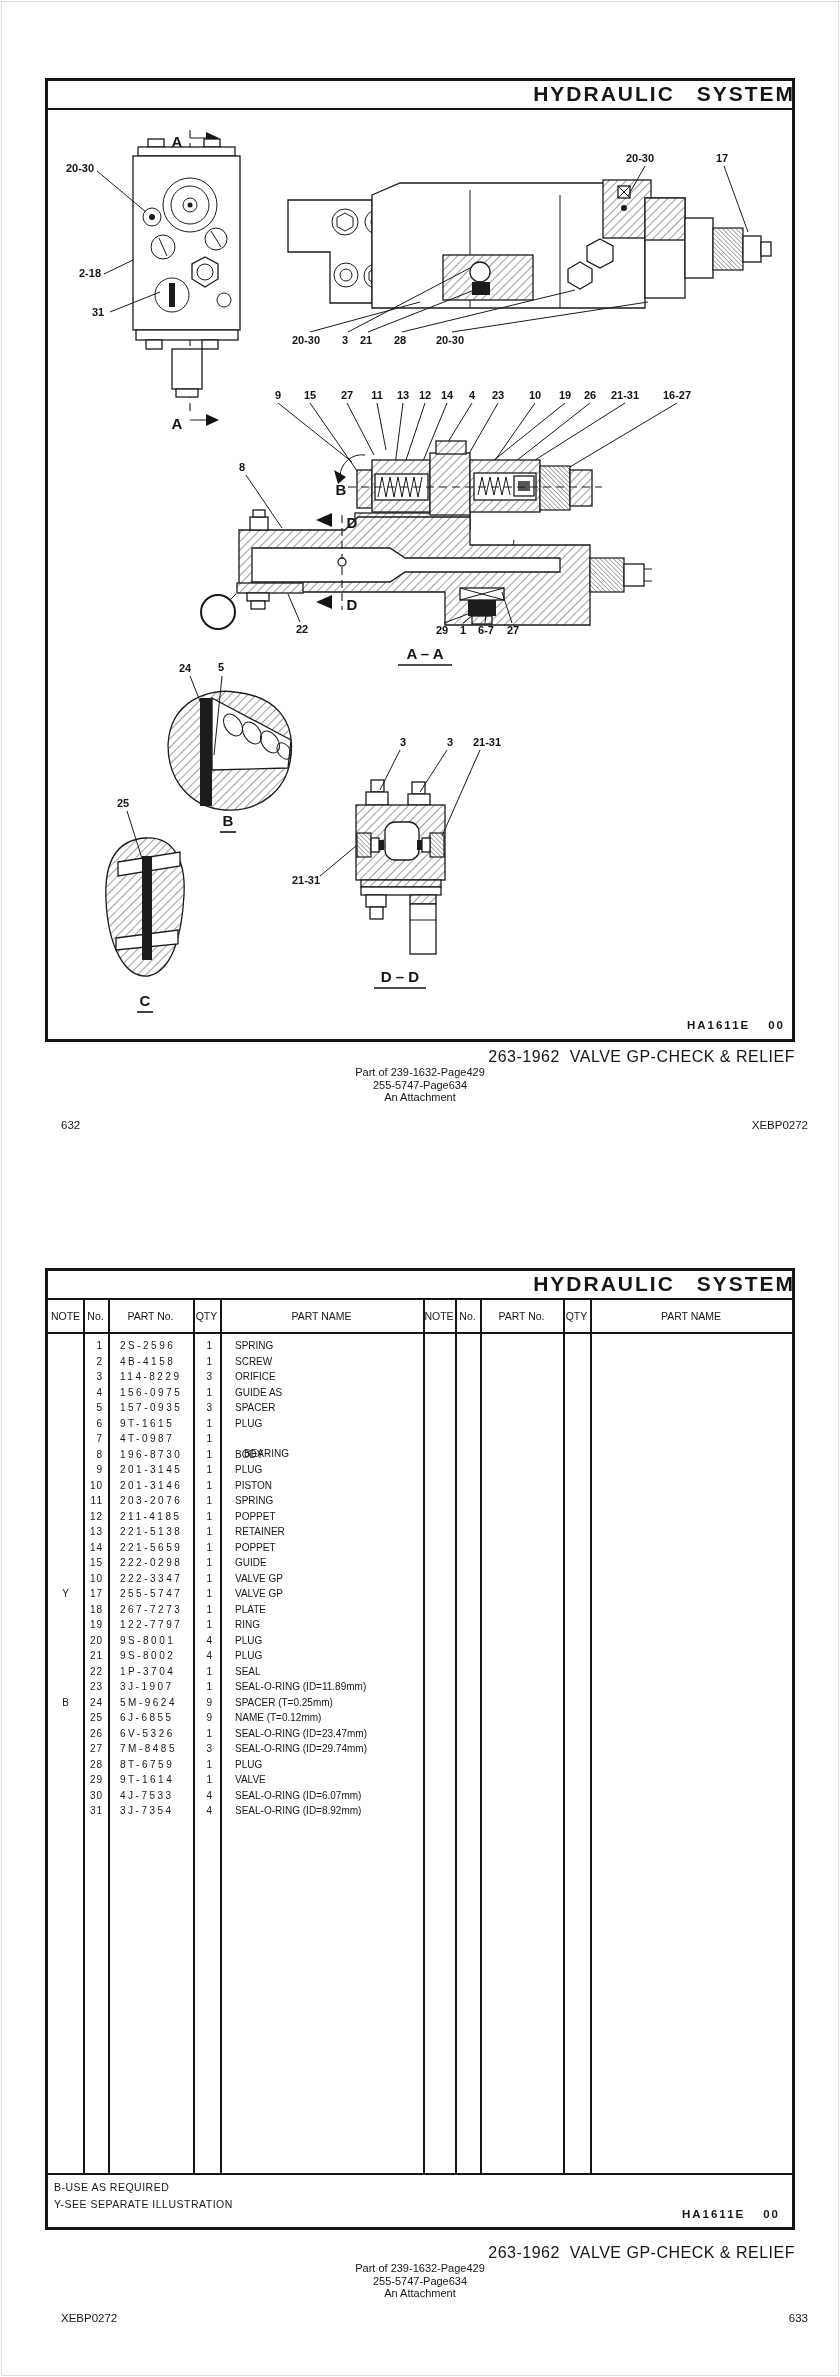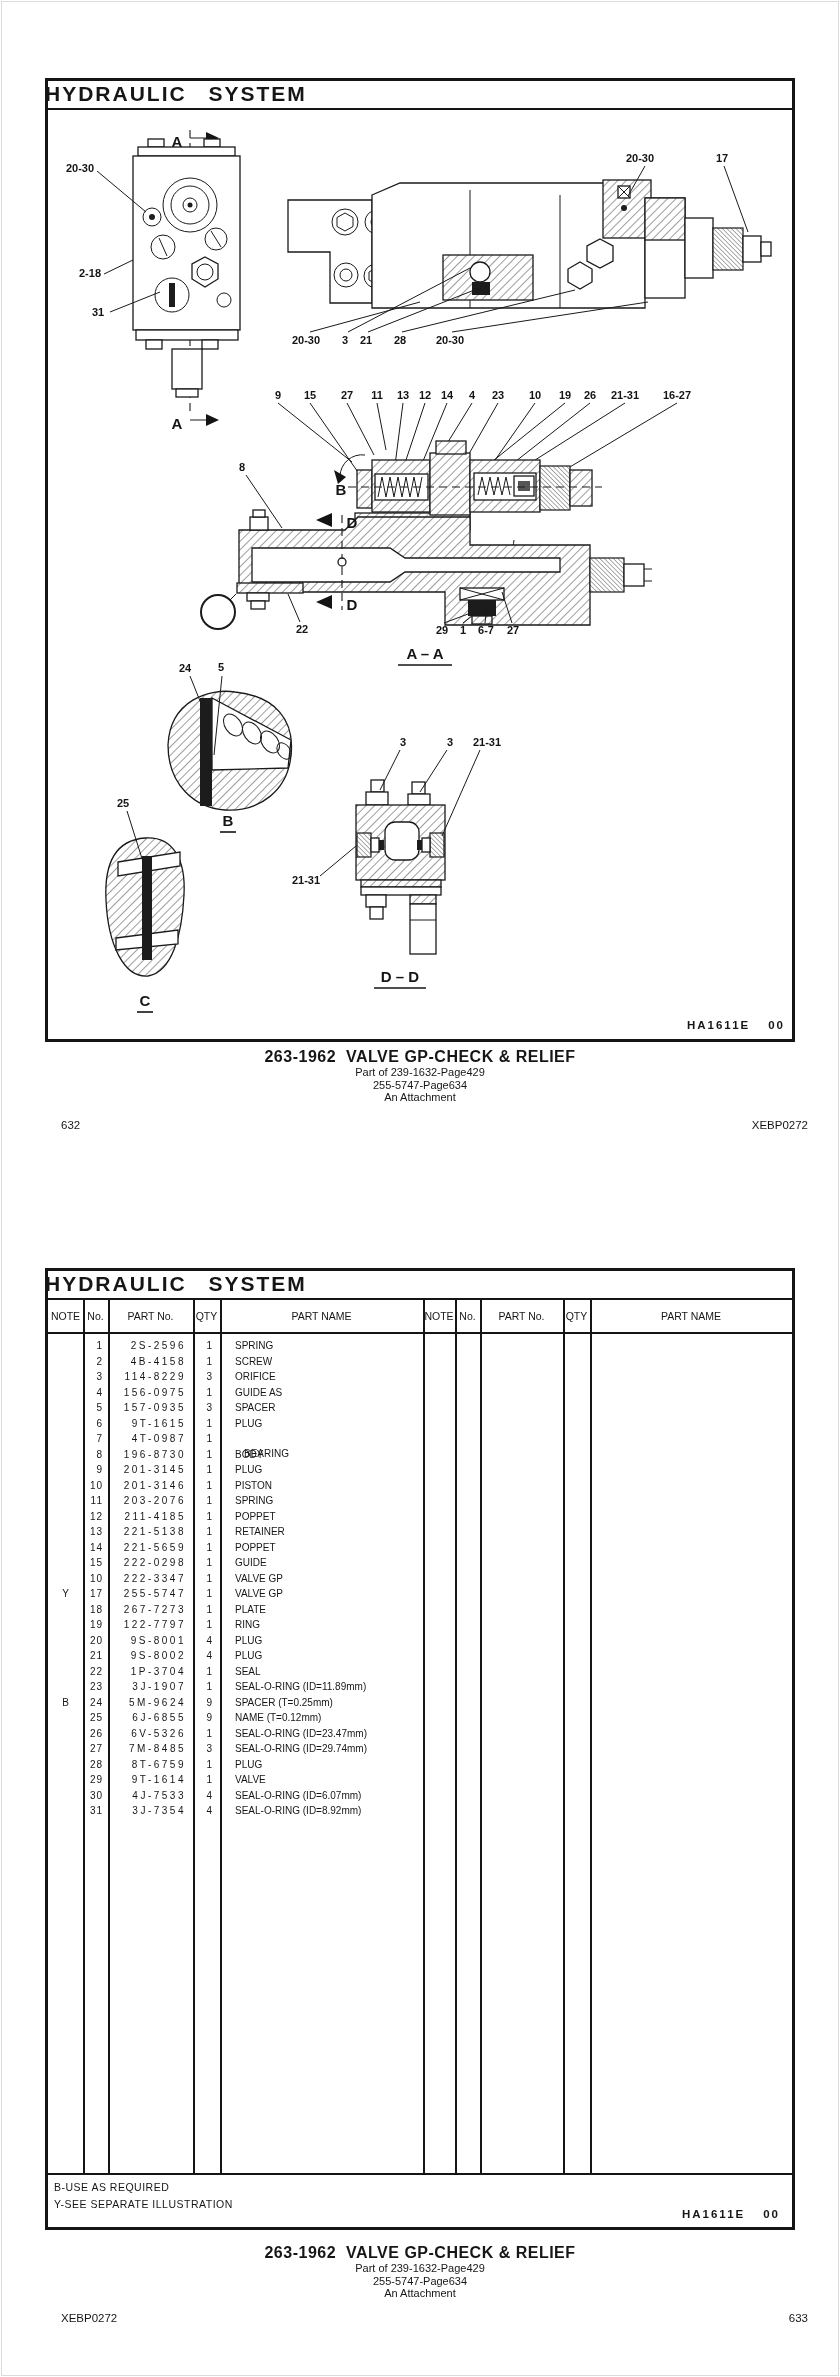--- a/index.html
+++ b/index.html
@@ -2,41 +2,41 @@
 <html><head>
 <meta charset="utf-8">
 <style>
   html,body{margin:0;padding:0;background:#fff;}
   #root{position:relative;width:840px;height:2377px;background:#fff;color:#161616;
         font-family:"Liberation Sans",sans-serif;overflow:hidden;}
   .scan-frame{position:absolute;left:1px;top:1px;width:836px;height:2373px;border:1px solid #dcdcdc;}
   .page-box{position:absolute;left:45px;width:750px;border:3px solid #151515;box-sizing:border-box;background:#fff;}
   #p1-box{top:78px;height:964px;}
   #p2-box{top:1268px;height:962px;}
-  .title-bar{position:absolute;left:45px;width:750px;height:36px;text-align:left;
+  .title-bar{position:absolute;left:45px;width:750px;height:36px;text-align:right;
              font-size:21px;font-weight:bold;letter-spacing:2px;word-spacing:14px;line-height:30px;}
   #p1-title{top:79px;} #p2-title{top:1269px;}
   .hline{position:absolute;background:#151515;height:2px;}
   .vline{position:absolute;background:#151515;width:1.5px;}
   .plate{position:absolute;width:240px;text-align:right;font-size:11.5px;letter-spacing:2px;font-weight:bold;}
   .plate .rev{margin-left:18px;}
   .caption{position:absolute;left:45px;width:750px;text-align:center;}
-  .cap-title{font-size:16px;font-weight:bold;letter-spacing:.5px;white-space:pre;}
+  .cap-title{font-size:16px;font-weight:normal;letter-spacing:.5px;white-space:pre;text-align:right;}
   .cap-sub{font-size:11px;line-height:12.5px;}
   .foot{position:absolute;font-size:11.5px;margin-left:16px;}
   .foot-r{width:247px;text-align:right;}
   
   .grid-row{display:grid;grid-template-columns:35px 25px 85px 27px 203px 32px 25px 83px 27px 202px;}
   #tbl-header{position:absolute;left:48px;top:1300px;width:744px;height:24px;font-size:10.5px;}
   #tbl-header div{line-height:32px;text-align:center;}
   #parts-rows{position:absolute;left:48px;top:1338px;width:744px;}
   .prow{height:15.5px;font-size:10px;line-height:15.5px;}
   .c-note{text-align:center;}
   .c-no{text-align:right;padding-right:5px;letter-spacing:1px;}
-  .c-part{text-align:right;padding-right:7px;letter-spacing:2.5px;white-space:nowrap;}
+  .c-part{text-align:left;padding-right:7px;letter-spacing:2.5px;white-space:nowrap;padding-left:12px;}
   .c-qty{text-align:right;padding-right:8px;}
   .c-name{text-align:left;padding-left:15px;white-space:nowrap;}
   .c-name.indent{padding-left:24px;margin-top:15px;}
   #legend{position:absolute;left:54px;top:2179px;font-size:10.5px;line-height:16.5px;letter-spacing:.5px;}
   
   svg text{font-family:"Liberation Sans",sans-serif;}
   .co{font-size:11px;font-weight:bold;fill:#141414;text-anchor:middle;}
   .sec{font-size:15px;font-weight:bold;fill:#141414;text-anchor:middle;}
   .ln{stroke:#1a1a1a;stroke-width:1;fill:none;}
   .ol{stroke:#1a1a1a;stroke-width:1.3;fill:#fff;}

